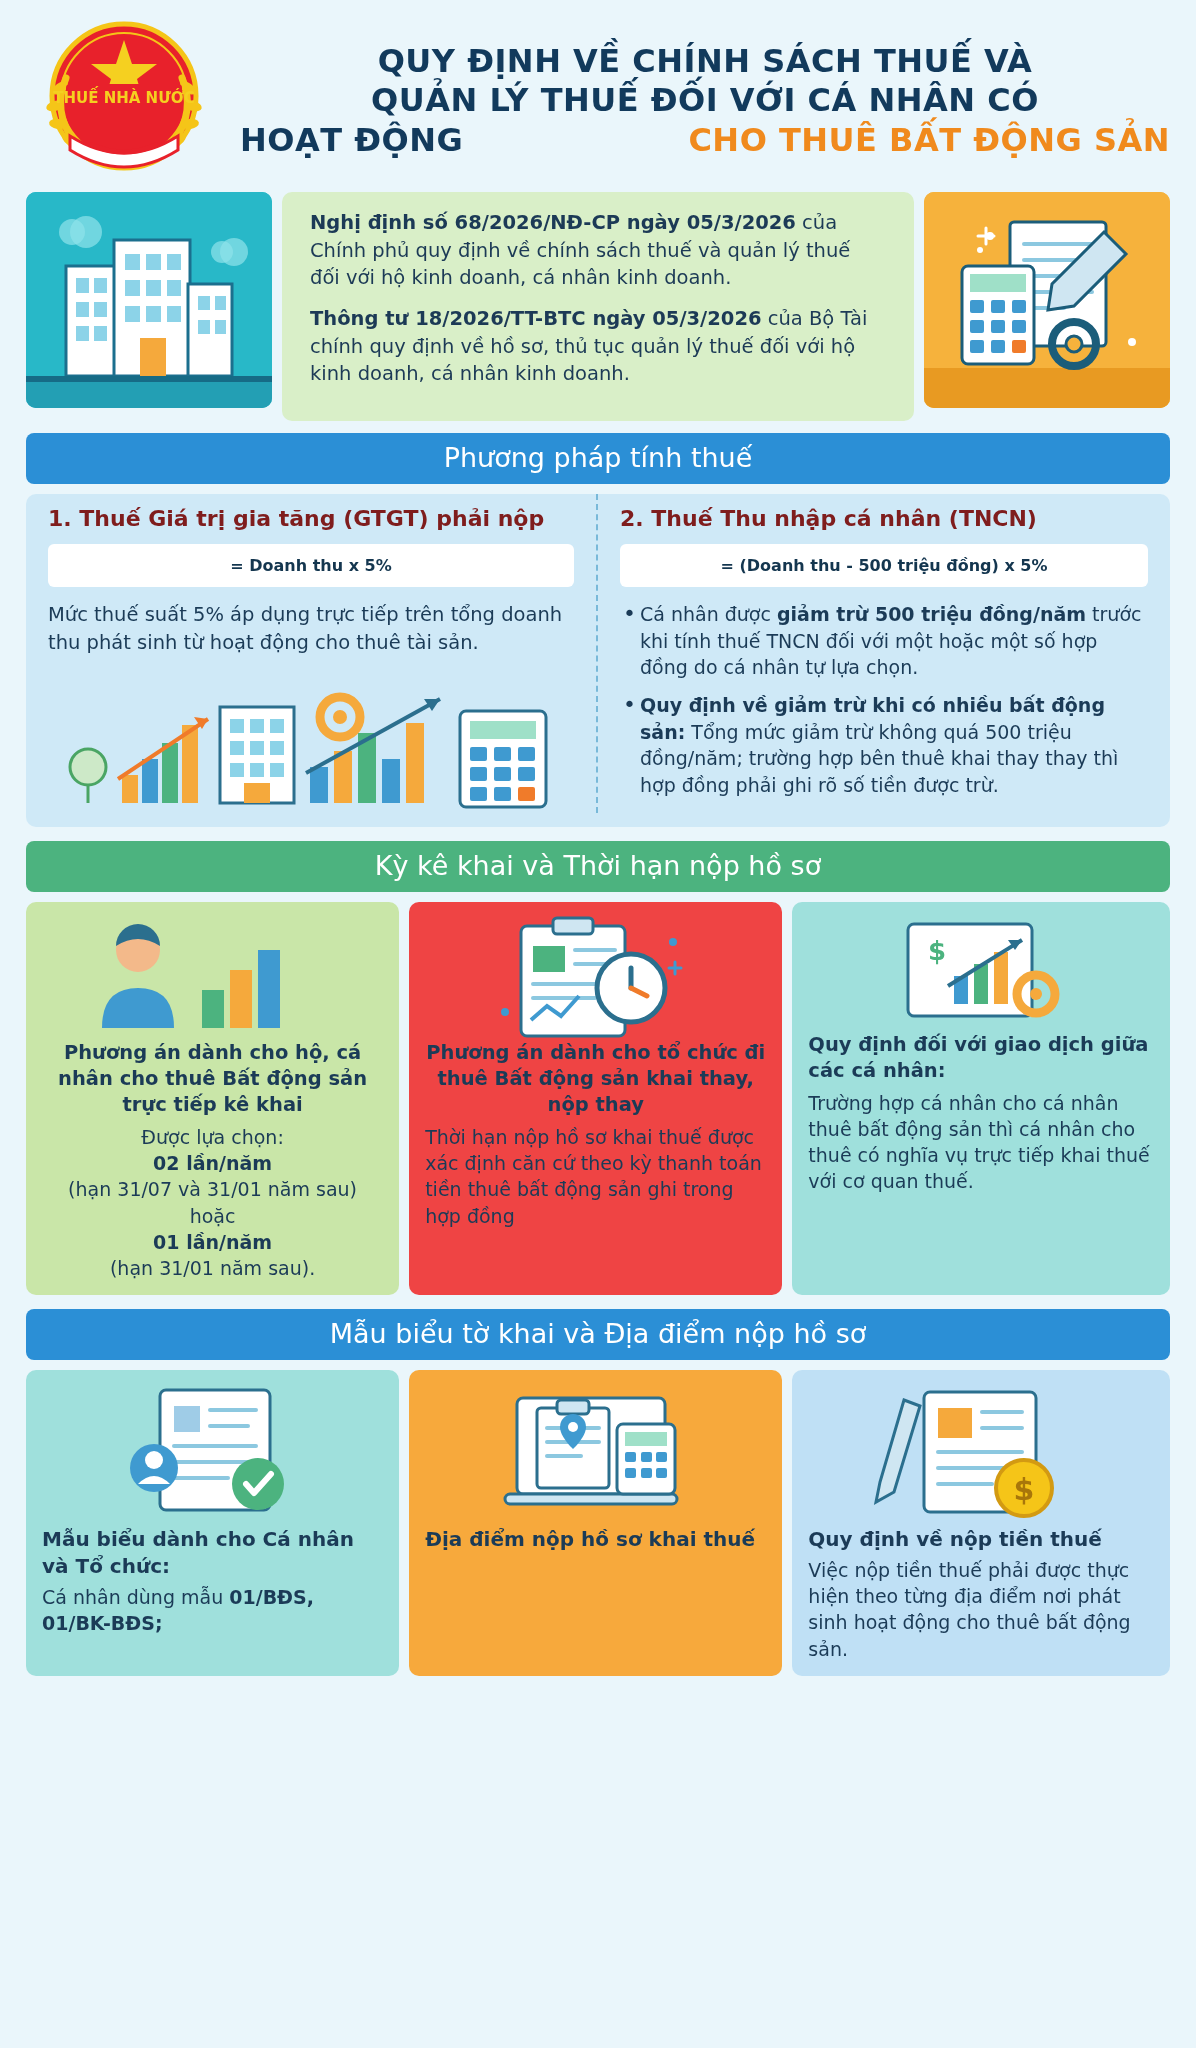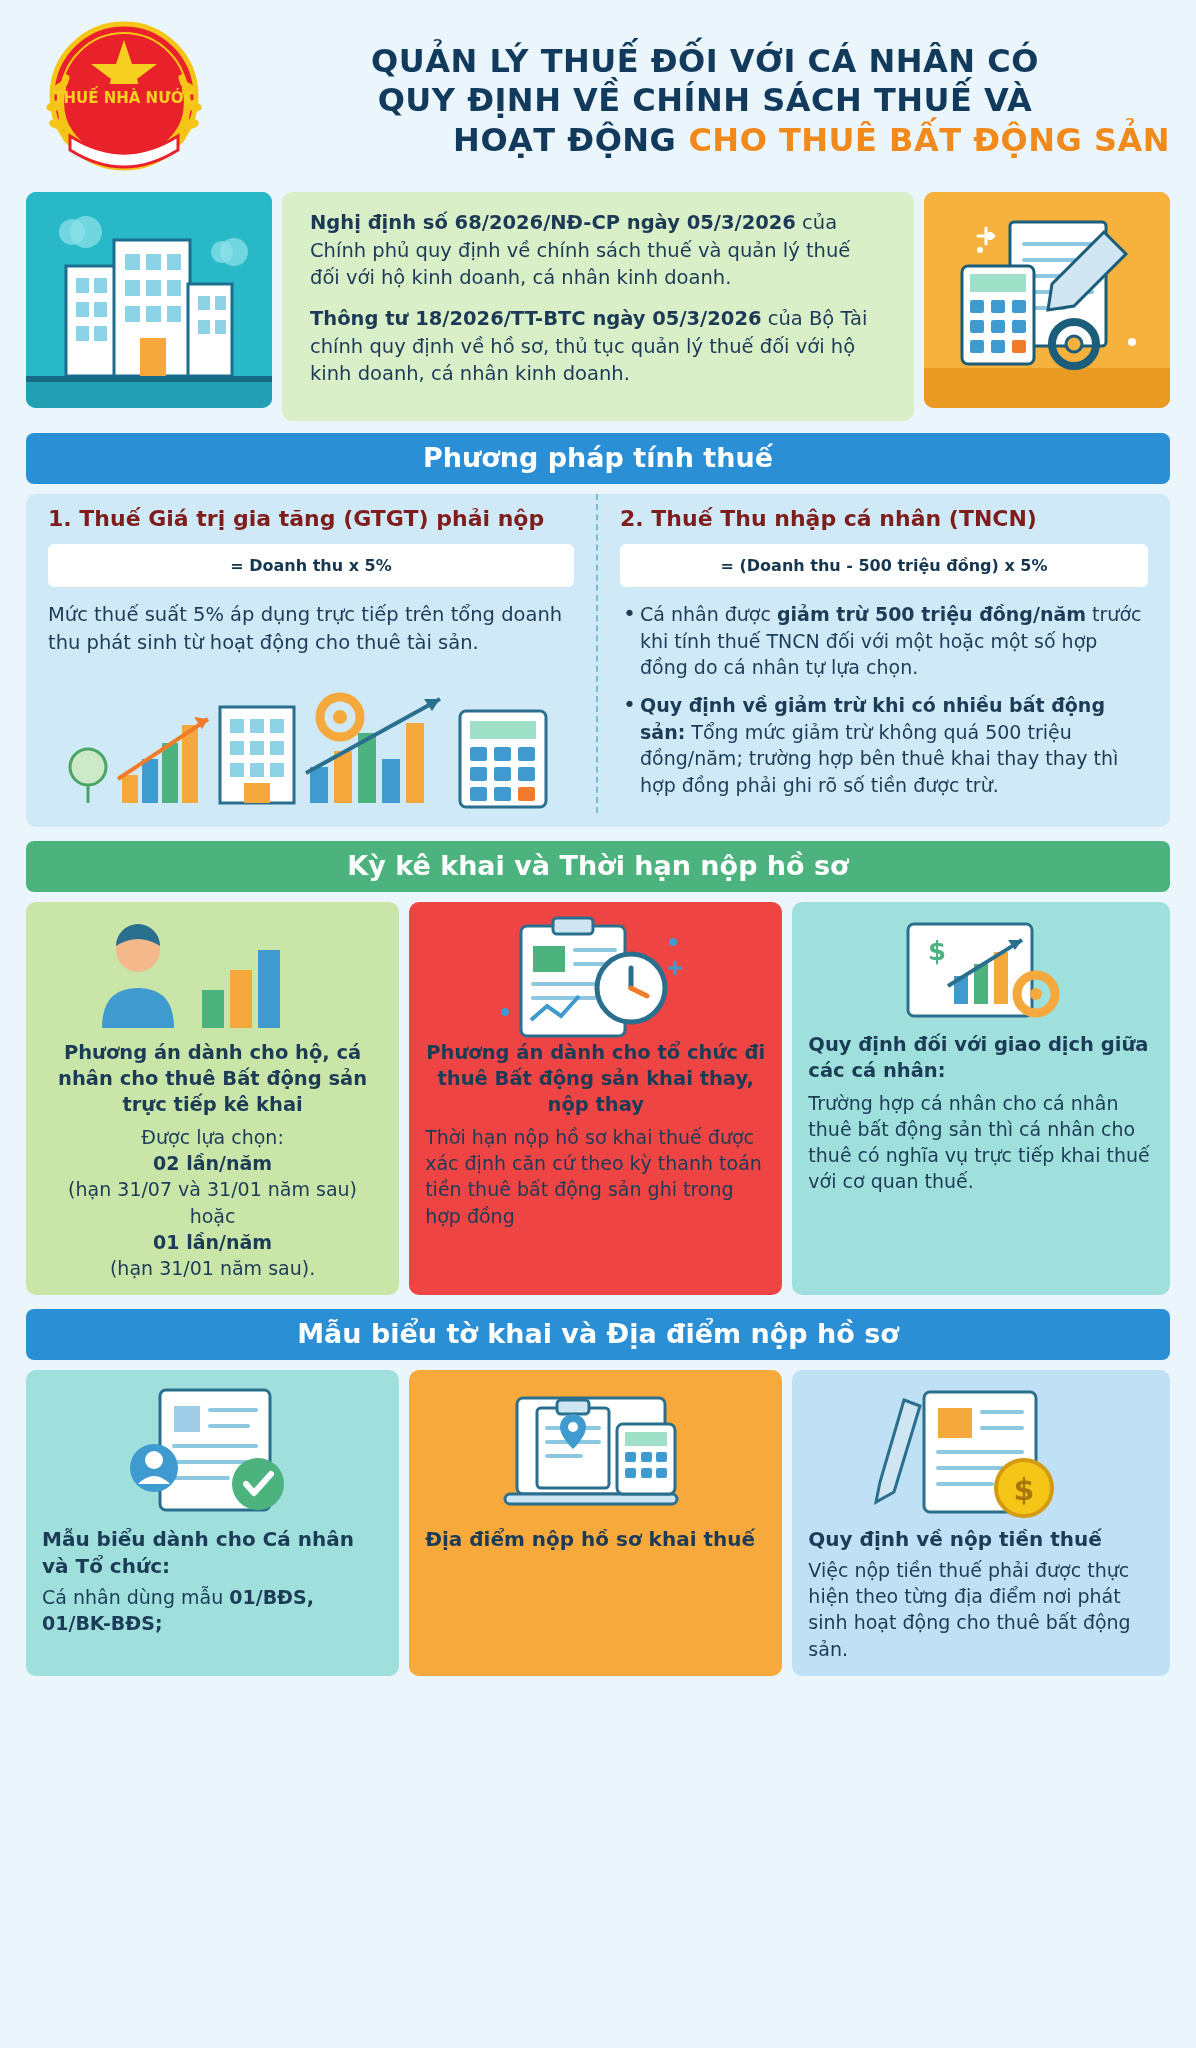--- a/index.html
+++ b/index.html
@@ -17,30 +17,30 @@
   .header { display: flex; align-items: center; gap: 18px; margin-bottom: 14px; }
   .emblem { width: 196px; height: 160px; flex: 0 0 196px; position: relative; }
   .header-titles { flex: 1; text-align: center; padding-top: 6px; }
   .header-titles div {
     font-weight: bold;
     font-size: 32px;
     letter-spacing: .5px;
     line-height: 1.22;
     color: #123a5c;
   }
-  .header-titles .line3 { display: flex; justify-content: flex-end; gap: 12px; }
+  .header-titles .line3 { display: flex; justify-content: space-between; gap: 12px; }
   .hl-orange { color: #f08a1d; }
 
   
   .band {
     background: #2b8fd6;
     color: #fff;
     text-align: center;
     font-size: 27px;
-    font-weight: bold;
+    font-weight: normal;
     border-radius: 8px;
     padding: 9px 0 11px 0;
     margin-bottom: 10px;
   }
   .band.green { background: #4cb37f; }
 
   
   .toprow { display: flex; gap: 10px; margin-bottom: 12px; }
   .top-ill-left {
     width: 246px; flex: 0 0 246px; height: 216px;
@@ -125,22 +125,22 @@
         </g>
 
         <path d="M44 118 Q98 152 152 118 L152 132 Q98 166 44 132 Z" fill="#fff" stroke="#e8212b" stroke-width="3"></path>
         <path d="M64 126 Q98 142 132 126" stroke="#e8212b" stroke-width="5" fill="none"></path>
 
         <rect x="40" y="66" width="116" height="26" rx="4" fill="#e8212b"></rect>
         <text x="98" y="85" text-anchor="middle" font-family="DejaVu Sans" font-size="15" font-weight="bold" fill="#f5d020">THUẾ NHÀ NƯỚC</text>
       </svg>
     </div>
     <div class="header-titles">
+      <div>QUY ĐỊNH VỀ CHÍNH SÁCH THUẾ VÀ</div>
       <div>QUẢN LÝ THUẾ ĐỐI VỚI CÁ NHÂN CÓ</div>
-      <div>QUY ĐỊNH VỀ CHÍNH SÁCH THUẾ VÀ</div>
       <div class="line3">
         <span>HOẠT ĐỘNG</span>
         <span class="hl-orange">CHO THUÊ BẤT ĐỘNG SẢN</span>
       </div>
     </div>
   </div>
 
   <div class="toprow">
 
     <div class="top-ill-left">

